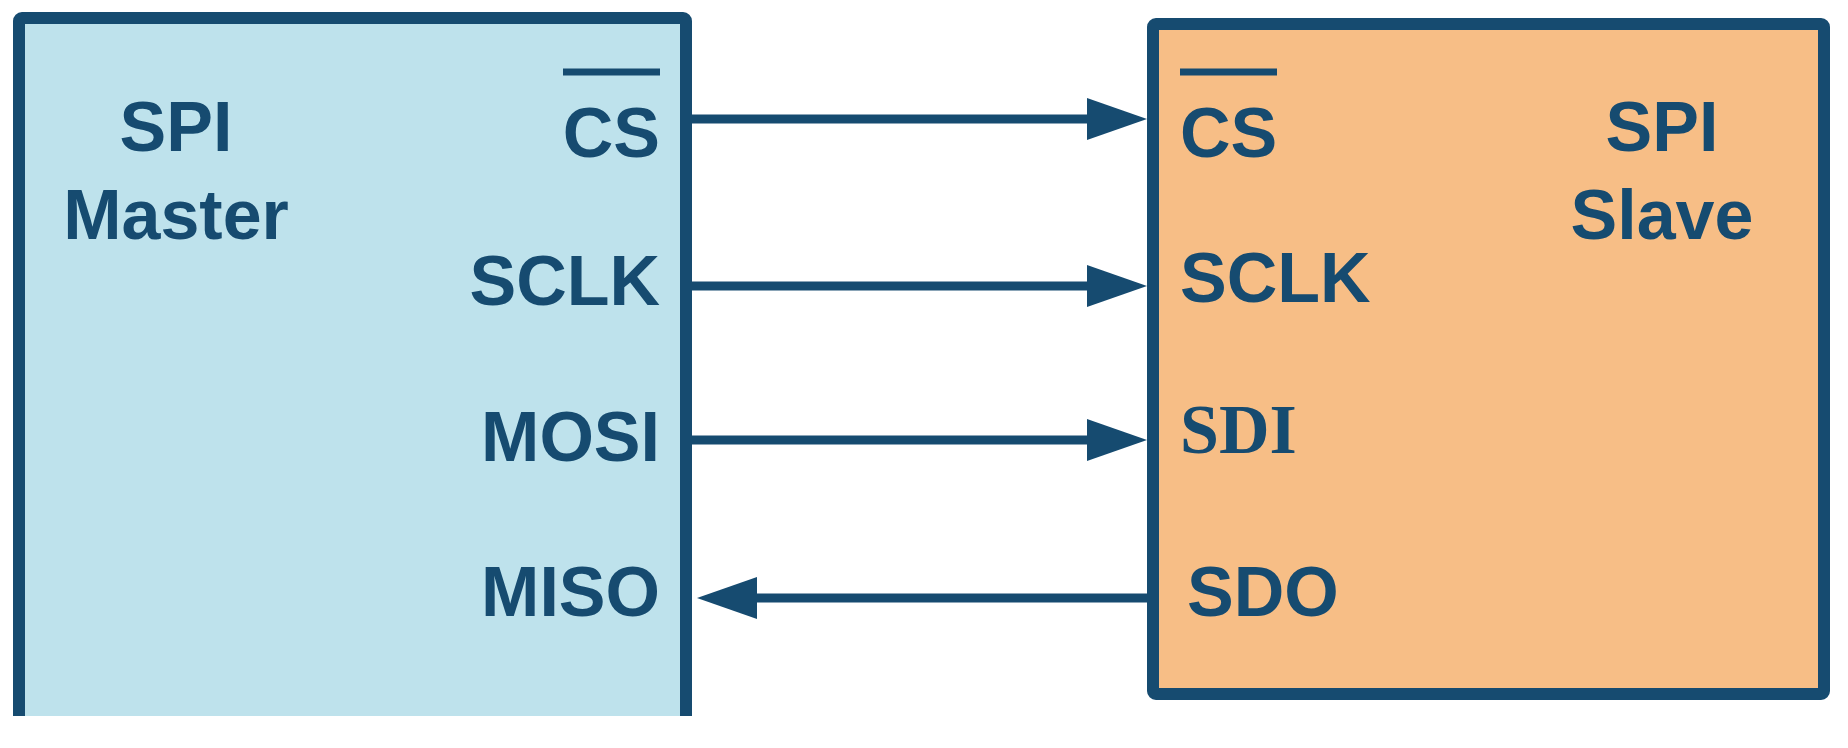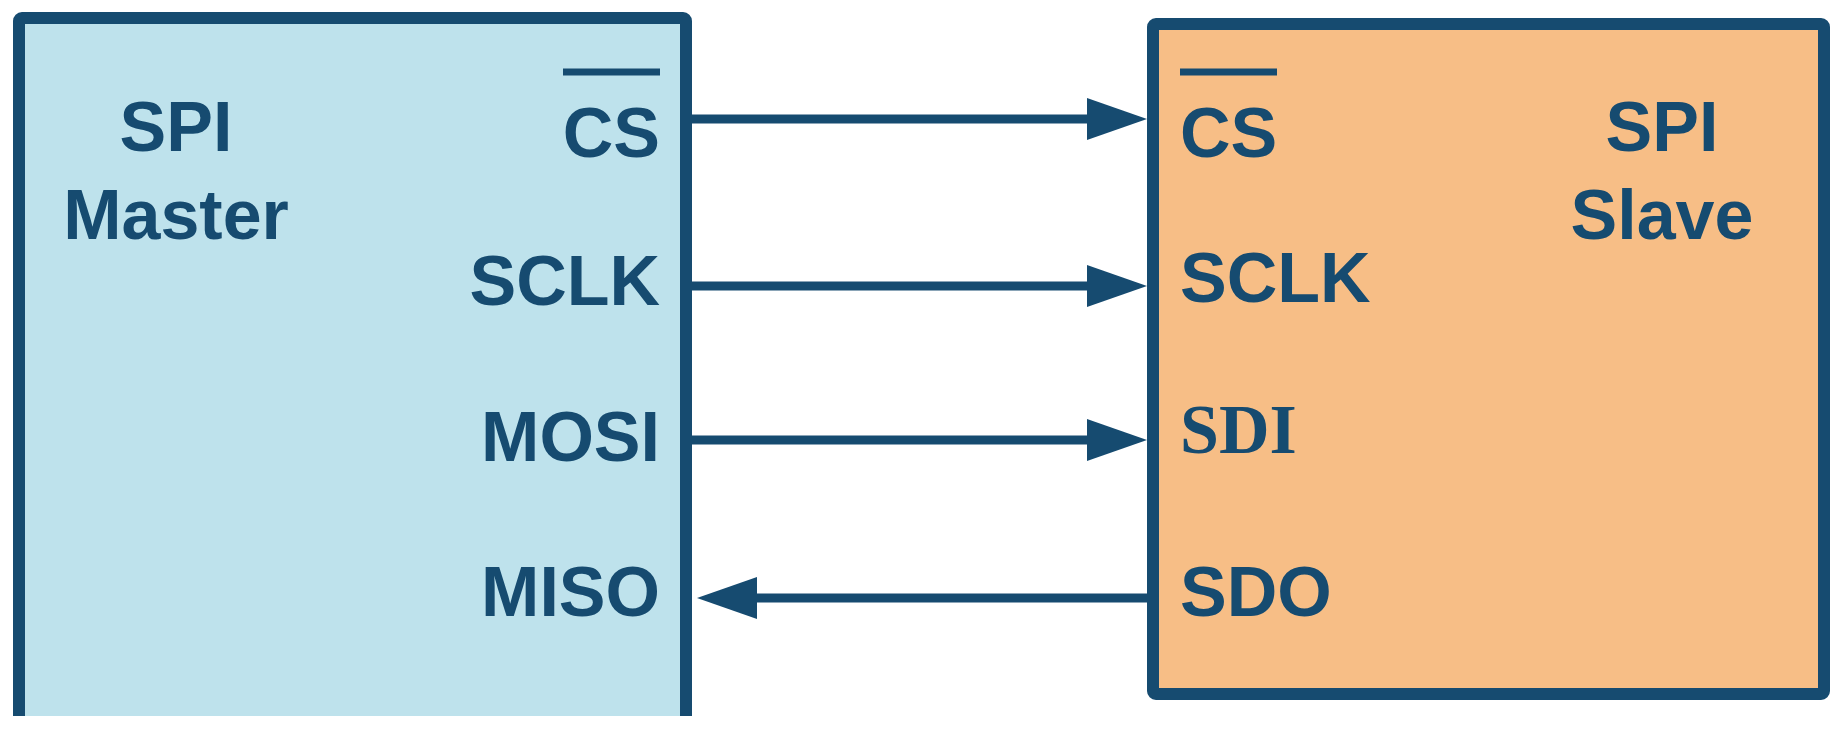--- a/index.html
+++ b/index.html
@@ -52,21 +52,21 @@
   }
   .pin.m{right:1188px;text-align:right;}
   .pin.s{left:1180px;text-align:left;}
   .pin.m.cs{top:118px;}
   .pin.m.sclk{top:281px;}
   .pin.m.mosi{top:437px;}
   .pin.m.miso{top:592px;}
   .pin.s.cs{top:118px;}
   .pin.s.sclk{top:278px;}
   .pin.s.sdi{top:430px;font-family:Liberation Serif, serif;}
-  .pin.s.sdo{top:592px;}
+  .pin.s.sdo{top:592px;margin-left:7px;}
   .ovl{
     display:inline-block;
     border-top:7px solid var(--navy);
     padding-top:22px;
   }
   svg.wires{
     position:absolute;
     left:0;top:0;width:1848px;height:748px;
     pointer-events:none;
   }

